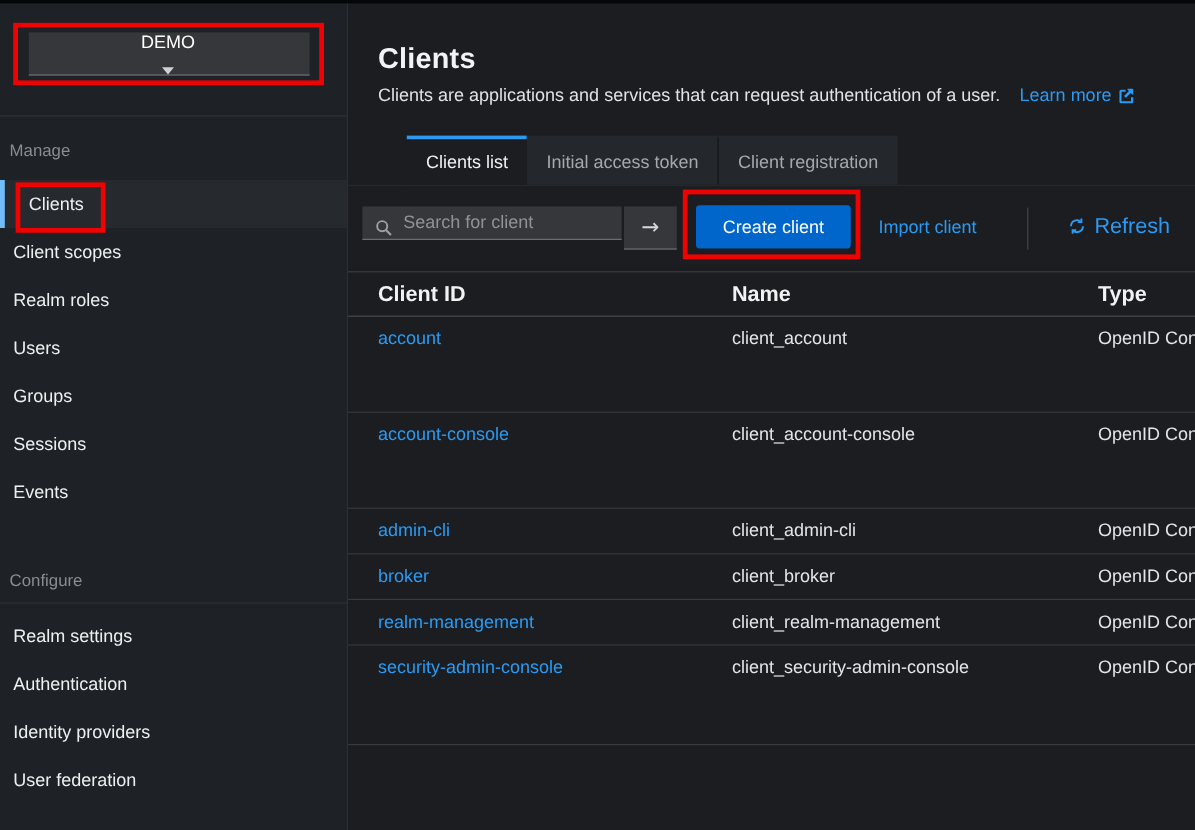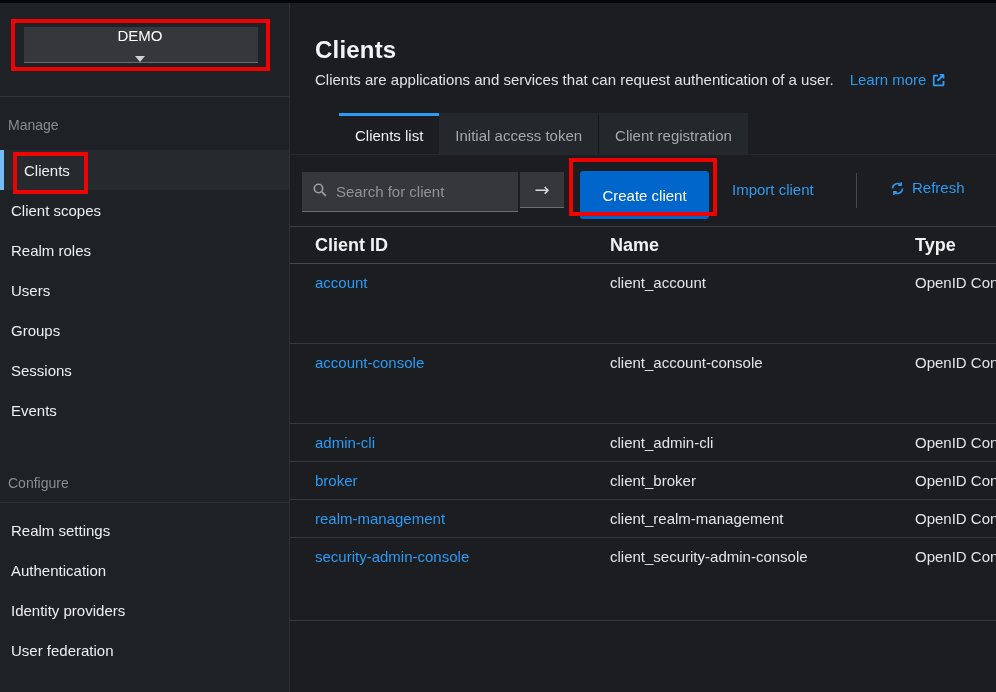--- a/index.html
+++ b/index.html
@@ -61,37 +61,37 @@
     display:flex;align-items:center;justify-content:center;padding:0 16px;
     background:#24272b;color:#a6a8ab;font-size:15px;border-top:3px solid transparent;cursor:pointer;
   }
   .tab.active{background:#1b1d21;color:#f0f1f2;border-top:3px solid var(--tab-active-border);}
   .tab:not(.active)+.tab:not(.active){border-left:1px solid #151719;}
 
   .toolbar{position:absolute;left:0;top:152px;right:0;height:72px;border-bottom:1px solid #393c40;}
   .search-group{position:absolute;left:12px;top:17px;display:flex;}
   .search-icon-wrap{position:absolute;left:10px;top:10px;line-height:0;z-index:2;}
   .search-input{
-    width:216px;height:40px;background:#36373a;border:none;border-bottom:1px solid #6a6e73;
+    width:216px;height:28px;background:#36373a;border:none;border-bottom:1px solid #6a6e73;
     color:#bef264;padding:0 8px 0 34px;font-size:15px;font-family:inherit;outline:none;
   }
   .search-input::placeholder{color:#8f9296;}
   .search-go{
     width:44px;height:36px;margin-left:2px;background:#36373a;border:none;
     border-bottom:1px solid #6a6e73;color:#d6d7d8;font-size:18px;line-height:1;cursor:pointer;
     font-family:"DejaVu Sans",sans-serif;
   }
   .create-btn{
-    position:absolute;left:290px;top:16px;width:129px;height:48px;
+    position:absolute;left:290px;top:16px;width:129px;height:36px;
     background:var(--accent);color:#ffffff;border:none;border-radius:3px;
     font-size:15px;font-family:inherit;cursor:pointer;
   }
   .import-link{position:absolute;left:442px;top:26px;color:var(--link);font-size:15px;text-decoration:none;cursor:pointer;}
   .vdiv{position:absolute;left:566px;top:18px;height:35px;width:1px;background:#43464a;}
-  .refresh-link{position:absolute;left:600px;top:25px;display:inline-flex;align-items:center;gap:7px;color:var(--link);font-size:15px;text-decoration:none;cursor:pointer;line-height:16px;}
+  .refresh-link{position:absolute;left:600px;top:25px;display:inline-flex;align-items:center;gap:7px;color:var(--link);font-size:18px;text-decoration:none;cursor:pointer;line-height:16px;}
 
   .table{position:absolute;left:0;top:224px;right:0;}
   .thead,.row{display:grid;grid-template-columns:295px 305px 1fr;padding-left:25px;}
   .thead{height:37px;align-items:center;border-bottom:1px solid #47494d;}
   .th{font-weight:bold;font-size:18px;color:#f1f2f3;}
   .row{height:38px;align-items:center;border-bottom:1px solid #35383c;}
   .tbody .row:nth-child(1),
   .tbody .row:nth-child(2){height:80px;align-items:start;padding-top:10px;}
   .tbody .row:nth-child(6){height:83px;align-items:start;padding-top:10px;}
   .td{font-size:15px;color:#e4e5e7;white-space:nowrap;}

